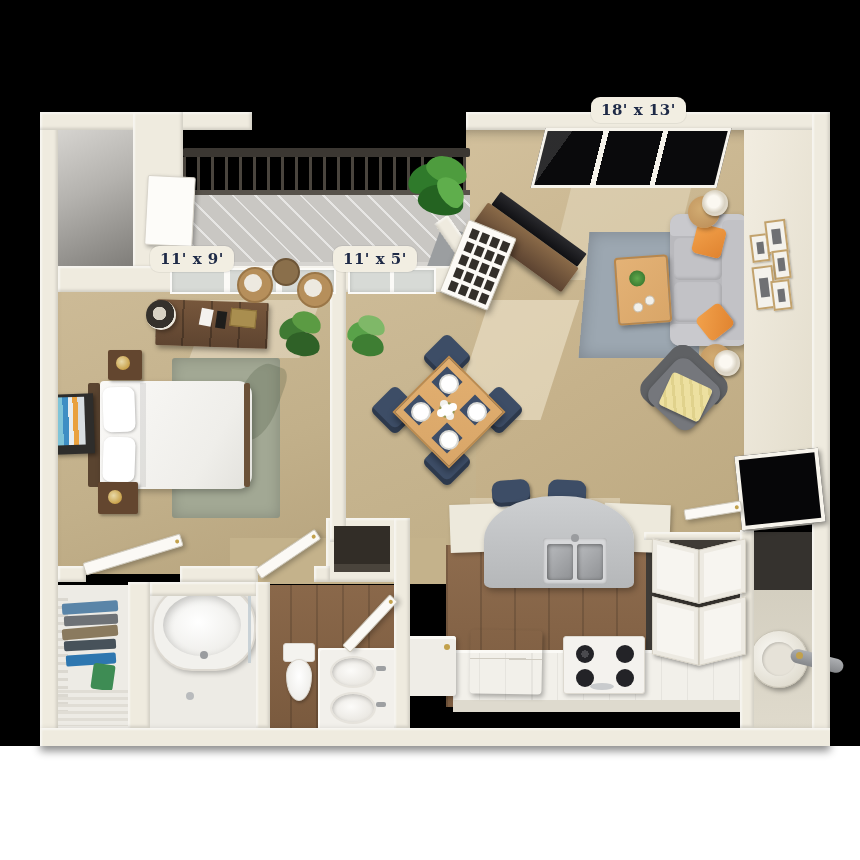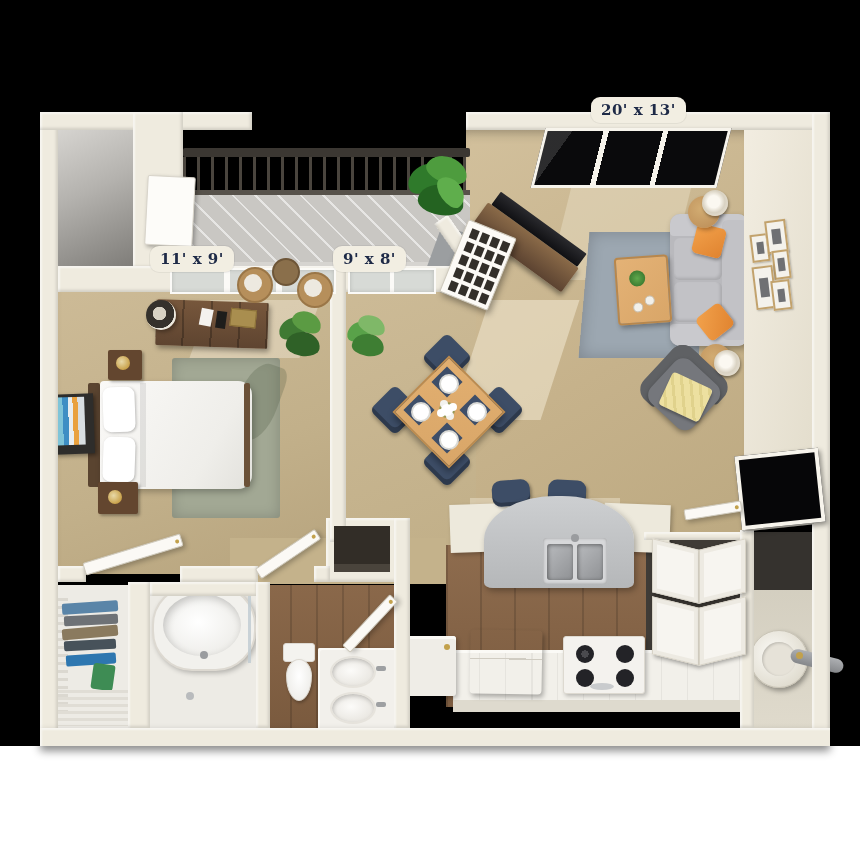--- a/index.html
+++ b/index.html
@@ -278,17 +278,17 @@
 
   <div class="abs" style="left:452px;top:226px;width:50px;height:76px;background:#FCFAF6;border:1px solid #CFCABD;border-radius:2px;transform:rotate(22deg);box-shadow:3px 3px 6px rgba(0,0,0,.35);z-index:50;">
     <div class="abs" style="left:6px;top:6px;width:8px;height:10px;background:#332F2A;
                 box-shadow:11px 0 #332F2A,22px 0 #332F2A,33px 0 #332F2A,
                            0 14px #332F2A,11px 14px #332F2A,22px 14px #332F2A,33px 14px #332F2A,
                            0 28px #332F2A,11px 28px #332F2A,22px 28px #332F2A,33px 28px #332F2A,
                            0 42px #332F2A,11px 42px #332F2A,22px 42px #332F2A,33px 42px #332F2A,
                            0 56px #332F2A,11px 56px #332F2A,22px 56px #332F2A,33px 56px #332F2A;"></div>
   </div>
 
-  <div class="label-tab" style="left:591px;top:97px;">20' x 13'</div>
+  <div class="label-tab" style="left:591px;top:97px;">18' x 13'</div>
   <div class="label-tab" style="left:150px;top:246px;">11' x 9'</div>
-  <div class="label-tab" style="left:333px;top:246px;">9' x 8'</div>
+  <div class="label-tab" style="left:333px;top:246px;">11' x 5'</div>
 
 </div>
 
 </body></html>

